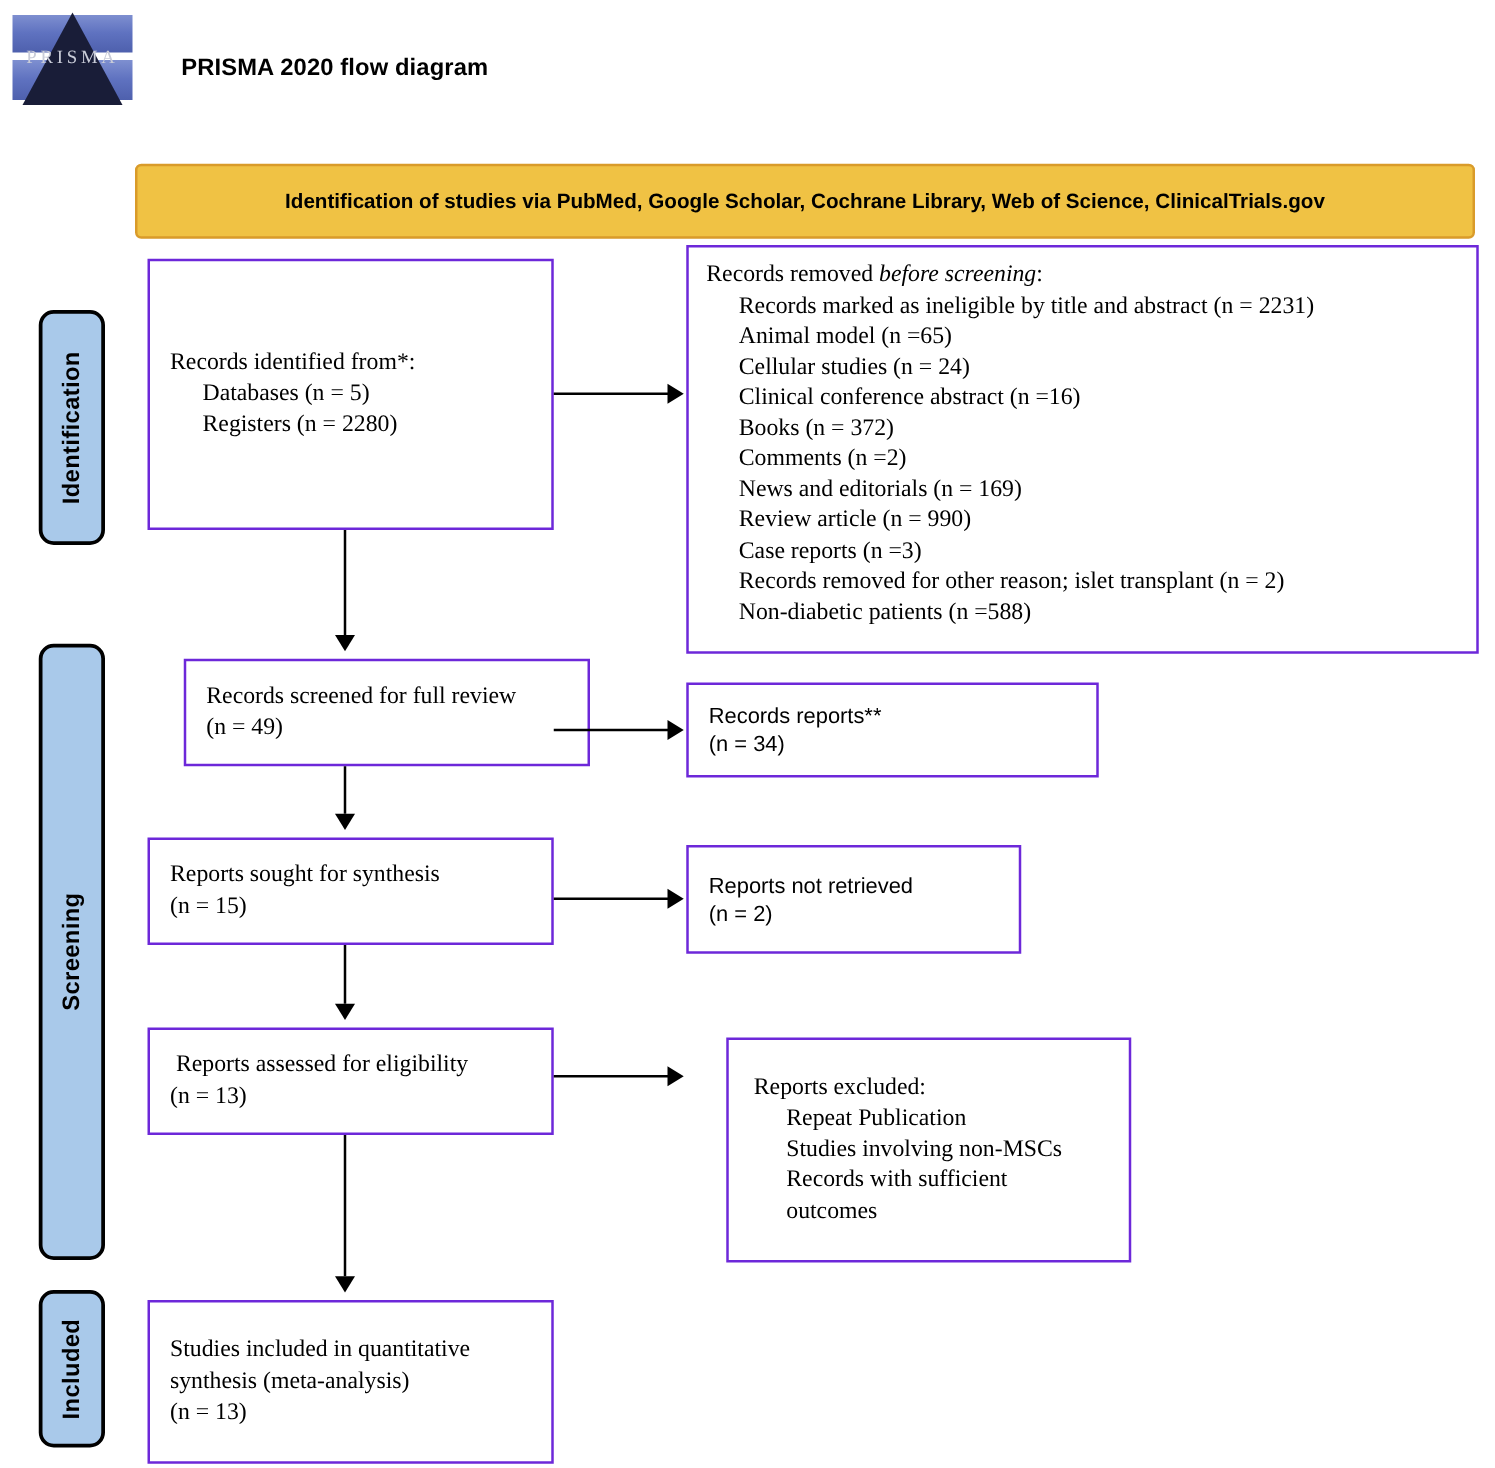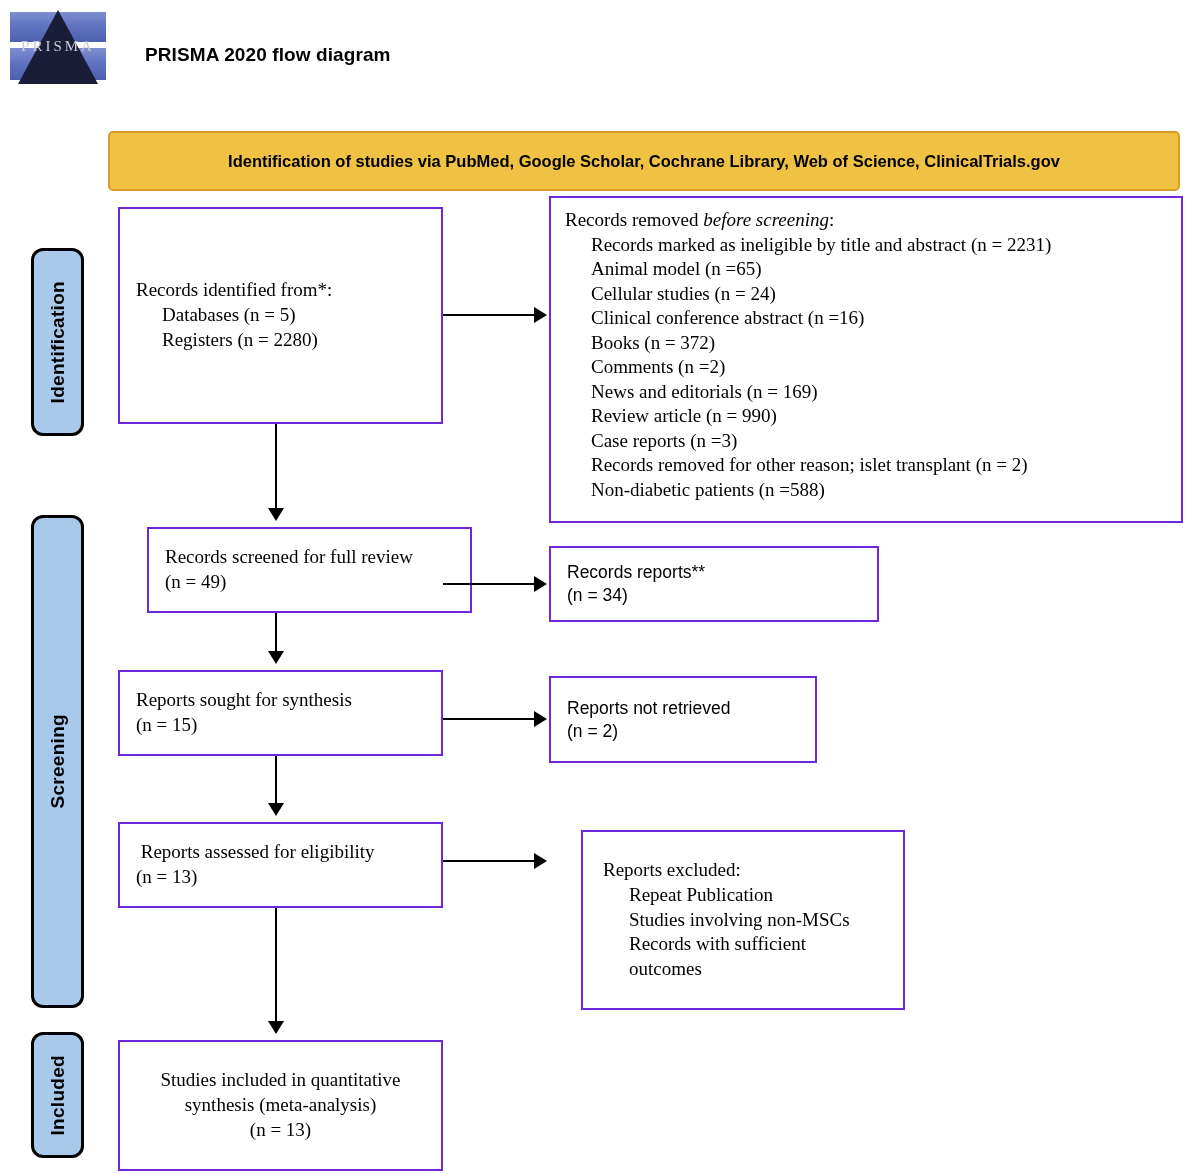--- a/index.html
+++ b/index.html
@@ -130,21 +130,21 @@
   .flow-box.serif  .bx-line { font-family: "Liberation Serif", "DejaVu Serif", serif; }
   .flow-box.sans   .bx-line { font-family: "Liberation Sans", sans-serif; font-size: 17.5px; }
   .indent-1 { padding-left: 26px; }
   .ital { font-style: italic; }
 
   
   #box-records-identified { left: 118px; top: 207px; width: 325px; height: 217px; padding: 17px 16px; }
   #box-records-screened   { left: 118px; top: 527px; width: 325px; height: 86px;  padding: 0 16px; margin-left: 29px; }
   #box-reports-sought     { left: 118px; top: 670px; width: 325px; height: 86px;  padding: 0 16px; }
   #box-reports-assessed   { left: 118px; top: 822px; width: 325px; height: 86px;  padding: 10px 16px; }
-  #box-studies-included   { left: 118px; top: 1040px; width: 325px; height: 131px; padding: 0 16px; text-align: center; }
+  #box-studies-included   { left: 118px; top: 1040px; width: 325px; height: 131px; padding: 0 16px; }
 
   
   #box-records-removed    { left: 549px; top: 196px; width: 634px; height: 327px; padding: 10px 14px; justify-content: flex-start; }
   #box-records-removed .bx-line { line-height: 1.29; }
   #box-records-excluded   { left: 549px; top: 546px; width: 330px; height: 76px;  padding: 0 16px; }
   #box-reports-not-retr   { left: 549px; top: 676px; width: 268px; height: 87px;  padding: 0 16px; }
   #box-reports-excluded   { left: 549px; top: 830px; width: 324px; height: 180px; padding: 0 20px; margin-left: 32px; }
 
   
   .conn { position: absolute; background: #000; }

